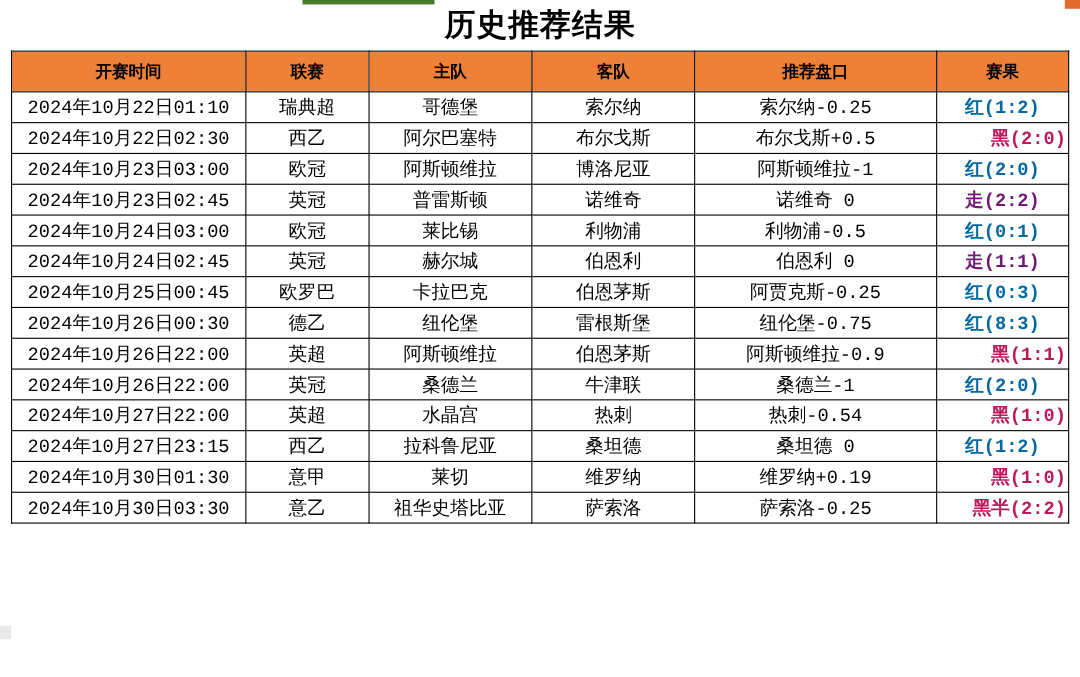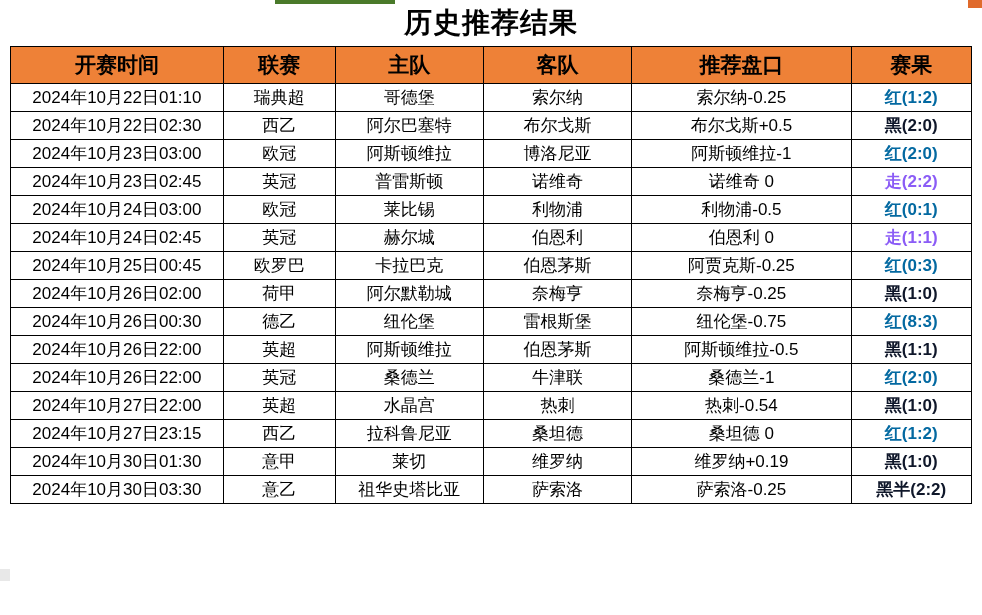--- a/index.html
+++ b/index.html
@@ -12,20 +12,21 @@
     background: #ffffff;
     font-family: "Liberation Sans", sans-serif;
     overflow: hidden;
   }
   .page {
     position: relative;
     width: 982px;
     height: 581px;
     background: #ffffff;
     box-sizing: border-box;
+    font-family: Liberation Mono, monospace;
   }
   .title-bar {
     height: 46px;
     display: flex;
     align-items: center;
     justify-content: center;
     background: #ffffff;
   }
   .title {
     font-size: 28px;
@@ -61,29 +62,29 @@
     font-size: 17px;
     color: #000000;
     height: 27px;
     padding: 0 2px;
     white-space: nowrap;
     overflow: hidden;
   }
   thead th {
     background: #ee8137;
     font-weight: bold;
-    font-size: 21px;
+    font-size: 15px;
     height: 36px;
   }
   td.result {
     font-weight: bold;
   }
   .res-red { color: #0369a1; }
-  .res-black { color: #0f172a; }
-  .res-walk { color: #8b5cf6; margin-top: 22px; }
+  .res-black { color: #be185d; text-align: right; }
+  .res-walk { color: #701a75; margin-top: 22px; }
   .col-time { width: 198px; }
   .col-league { width: 104px; }
   .col-home { width: 138px; }
   .col-away { width: 138px; }
   .col-rec { width: 204px; }
   .col-result { width: 112px; }
   .bottom-strip {
     position: absolute;
     left: 0;
     bottom: 0;
@@ -181,41 +182,33 @@
         </tr>
         <tr>
           <td>2024年10月25日00:45</td>
           <td>欧罗巴</td>
           <td>卡拉巴克</td>
           <td>伯恩茅斯</td>
           <td>阿贾克斯-0.25</td>
           <td class="result res-red">红(0:3)</td>
         </tr>
         <tr>
-          <td>2024年10月26日02:00</td>
-          <td>荷甲</td>
-          <td>阿尔默勒城</td>
-          <td>奈梅亨</td>
-          <td>奈梅亨-0.25</td>
-          <td class="result res-black">黑(1:0)</td>
-        </tr>
-        <tr>
           <td>2024年10月26日00:30</td>
           <td>德乙</td>
           <td>纽伦堡</td>
           <td>雷根斯堡</td>
           <td>纽伦堡-0.75</td>
           <td class="result res-red">红(8:3)</td>
         </tr>
         <tr>
           <td>2024年10月26日22:00</td>
           <td>英超</td>
           <td>阿斯顿维拉</td>
           <td>伯恩茅斯</td>
-          <td>阿斯顿维拉-0.5</td>
+          <td>阿斯顿维拉-0.9</td>
           <td class="result res-black">黑(1:1)</td>
         </tr>
         <tr>
           <td>2024年10月26日22:00</td>
           <td>英冠</td>
           <td>桑德兰</td>
           <td>牛津联</td>
           <td>桑德兰-1</td>
           <td class="result res-red">红(2:0)</td>
         </tr>

